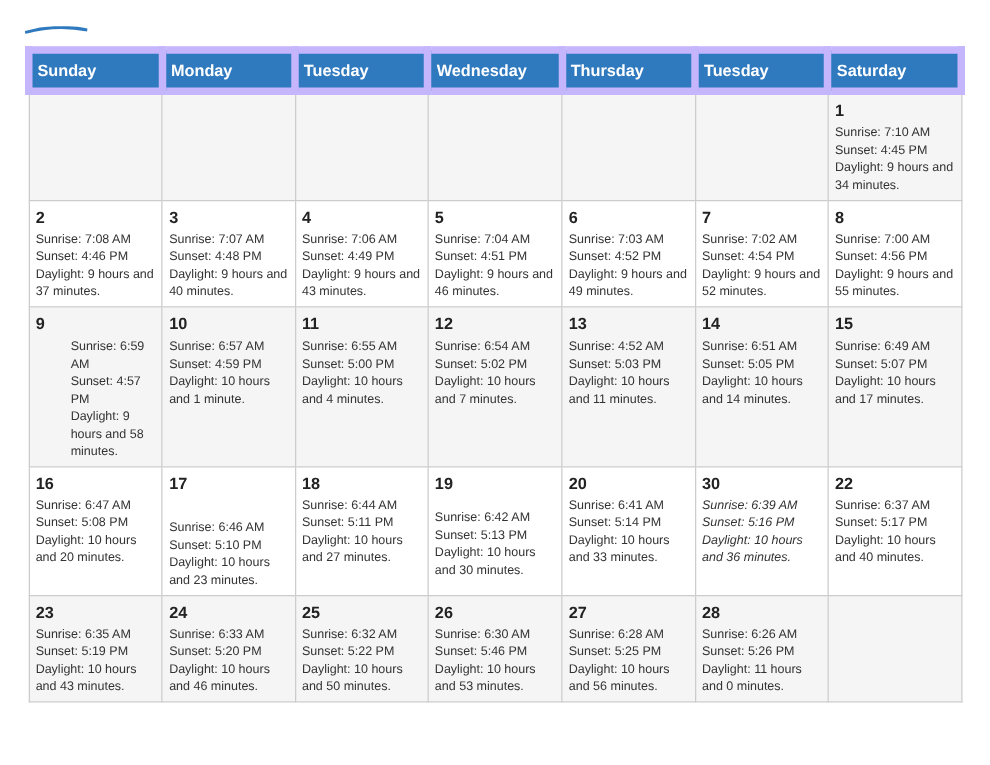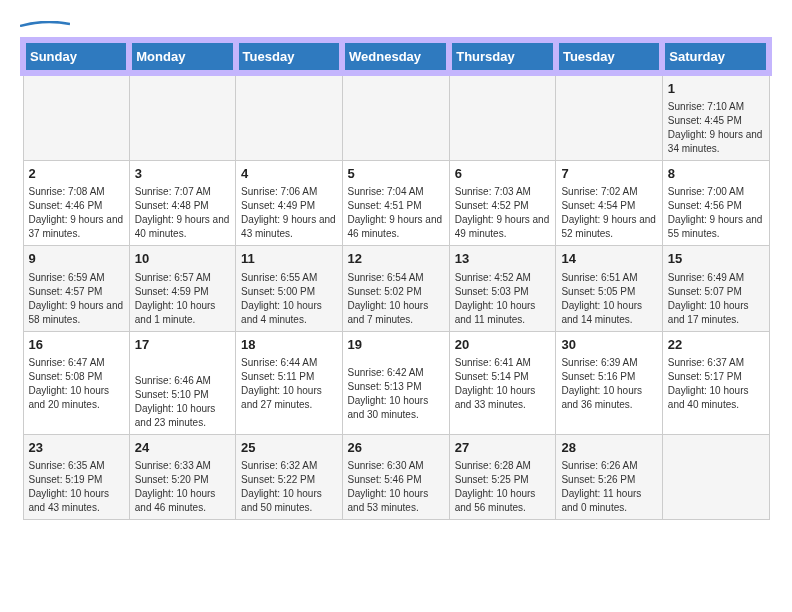--- a/index.html
+++ b/index.html
@@ -158,21 +158,21 @@
         <td>
           <span class="day-number">8</span>
           <div class="day-info" style="white-space: pre-line;">Sunrise: 7:00 AM
 Sunset: 4:56 PM
 Daylight: 9 hours and 55 minutes.</div>
         </td>
       </tr>
       <tr>
         <td>
           <span class="day-number">9</span>
-          <div class="day-info" style="white-space: pre-line;">Sunrise: 6:59 AM
+          <div class="day-info" style="white-space: pre-line; margin-left: 28px;">Sunrise: 6:59 AM
 Sunset: 4:57 PM
 Daylight: 9 hours and 58 minutes.</div>
         </td>
         <td>
           <span class="day-number">10</span>
           <div class="day-info" style="white-space: pre-line;">Sunrise: 6:57 AM
 Sunset: 4:59 PM
 Daylight: 10 hours and 1 minute.</div>
         </td>
         <td>
@@ -232,21 +232,21 @@
 Daylight: 10 hours and 30 minutes.</div>
         </td>
         <td>
           <span class="day-number">20</span>
           <div class="day-info" style="white-space: pre-line;">Sunrise: 6:41 AM
 Sunset: 5:14 PM
 Daylight: 10 hours and 33 minutes.</div>
         </td>
         <td>
           <span class="day-number">30</span>
-          <div class="day-info" style="white-space: pre-line;">Sunrise: 6:39 AM
+          <div class="day-info" style="white-space: pre-line; font-style: italic;">Sunrise: 6:39 AM
 Sunset: 5:16 PM
 Daylight: 10 hours and 36 minutes.</div>
         </td>
         <td>
           <span class="day-number">22</span>
           <div class="day-info" style="white-space: pre-line;">Sunrise: 6:37 AM
 Sunset: 5:17 PM
 Daylight: 10 hours and 40 minutes.</div>
         </td>
       </tr>

